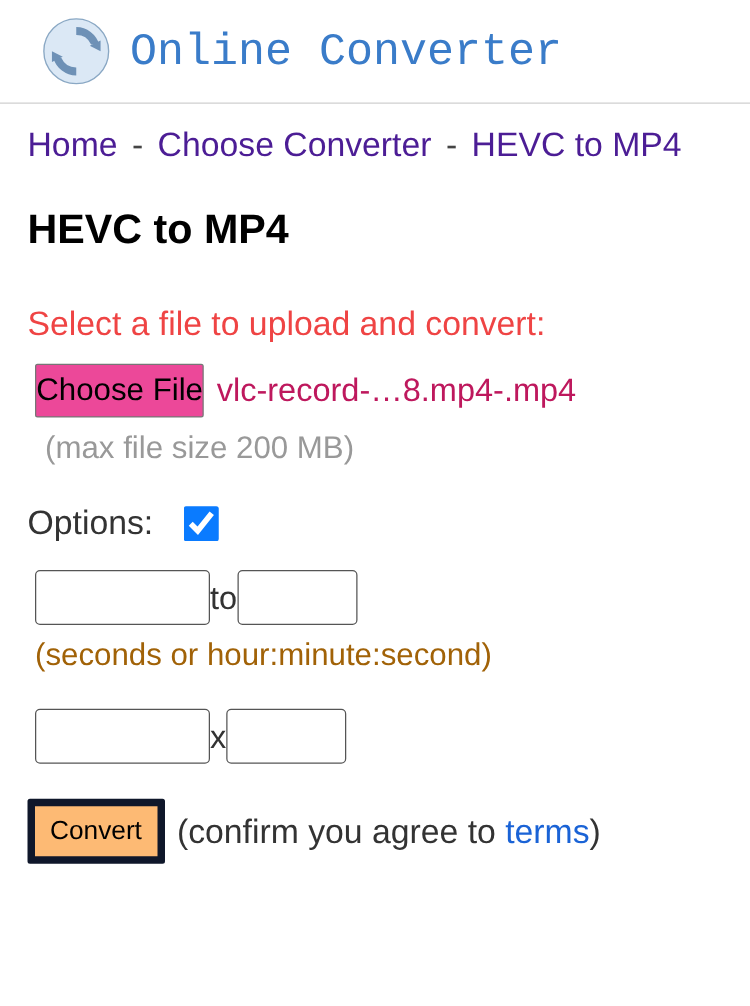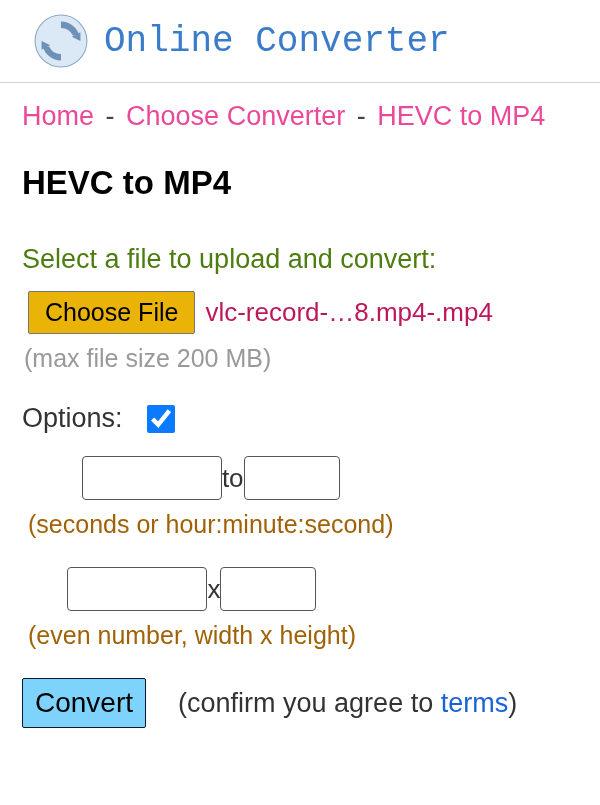--- a/index.html
+++ b/index.html
@@ -26,65 +26,65 @@
     .brand {
       font-size: 36px;
       color: #3a7cc9;
       font-weight: 400;
     }
     .breadcrumb {
       padding: 18px 20px 18px 22px;
       font-size: 27px;
     }
     .breadcrumb a {
-      color: #ec4899;
+      color: #4c1d95;
       text-decoration: none;
     }
     .bc-sep {
       color: #444;
       margin: 0 4px;
     }
     .content {
       padding: 14px 22px;
     }
     h1.page-title {
       font-size: 33px;
       font-weight: 700;
       color: #000;
       margin-bottom: 42px;
     }
     .prompt {
       font-size: 27px;
-      color: #4d7c0f;
+      color: #ef4444;
       margin-bottom: 16px;
     }
     .file-row {
       display: flex;
       align-items: center;
       gap: 10px;
       margin-left: 6px;
     }
     .choose-btn {
       font-family: inherit;
       font-size: 25px;
-      padding: 6px 16px;
-      background: #eab308;
+      padding: 6px 0;
+      background: #ec4899;
       border: 1px solid #767676;
       border-radius: 2px;
       cursor: pointer;
     }
     .filename {
       font-size: 26px;
       color: #be185d;
     }
     .hint {
       color: #999;
       font-size: 25px;
       margin-top: 10px;
-      margin-left: 2px;
+      margin-left: 14px;
       margin-bottom: 30px;
     }
     .options-row {
       font-size: 27px;
       display: flex;
       align-items: center;
       gap: 24px;
       margin-bottom: 22px;
     }
     .chk {
@@ -107,21 +107,20 @@
       line-height: 1.7;
     }
     .opt-inputs {
       display: flex;
       flex-direction: column;
       gap: 10px;
     }
     .input-line {
       display: flex;
       align-items: center;
-      justify-content: center;
     }
     .txt {
       width: 140px;
       height: 44px;
       font-size: 22px;
       padding: 4px 6px;
       border: 1.5px solid #555;
       border-radius: 4px;
     }
     .txt.sm {
@@ -136,31 +135,30 @@
       font-size: 25px;
     }
     .convert-row {
       display: flex;
       align-items: center;
       gap: 10px;
       margin-top: 8px;
     }
     .convert-btn {
       font-family: inherit;
-      font-size: 28px;
+      font-size: 21px;
       padding: 8px 12px;
-      background: #7dd3fc;
-      border: 1px solid #0f172a;
+      background: #fdba74;
+      border: 6px solid #0f172a;
       border-radius: 2px;
       cursor: pointer;
     }
     .confirm-text {
       font-size: 27px;
       color: #333;
-      margin-left: 22px;
     }
     .confirm-text a {
       color: #1a63d6;
       text-decoration: none;
     }
   </style>
 </head>
 <body>
 
 <div class="header">
@@ -214,21 +212,20 @@
       </div>
     </div>
 
     <div class="opt-row">
       <div class="opt-inputs">
         <div class="input-line">
           <input type="text" class="txt" value="" style="">
           <span class="mid-text">x</span>
           <input type="text" class="txt sm" value="" style="">
         </div>
-        <div class="sub-hint">(even number, width x height)</div>
       </div>
     </div>
 
   </div>
 
   <div class="convert-row">
     <button class="convert-btn">Convert</button>
     <span class="confirm-text">
       <span>(confirm you agree to </span><a href="#">terms</a><span>)</span>
     </span>

